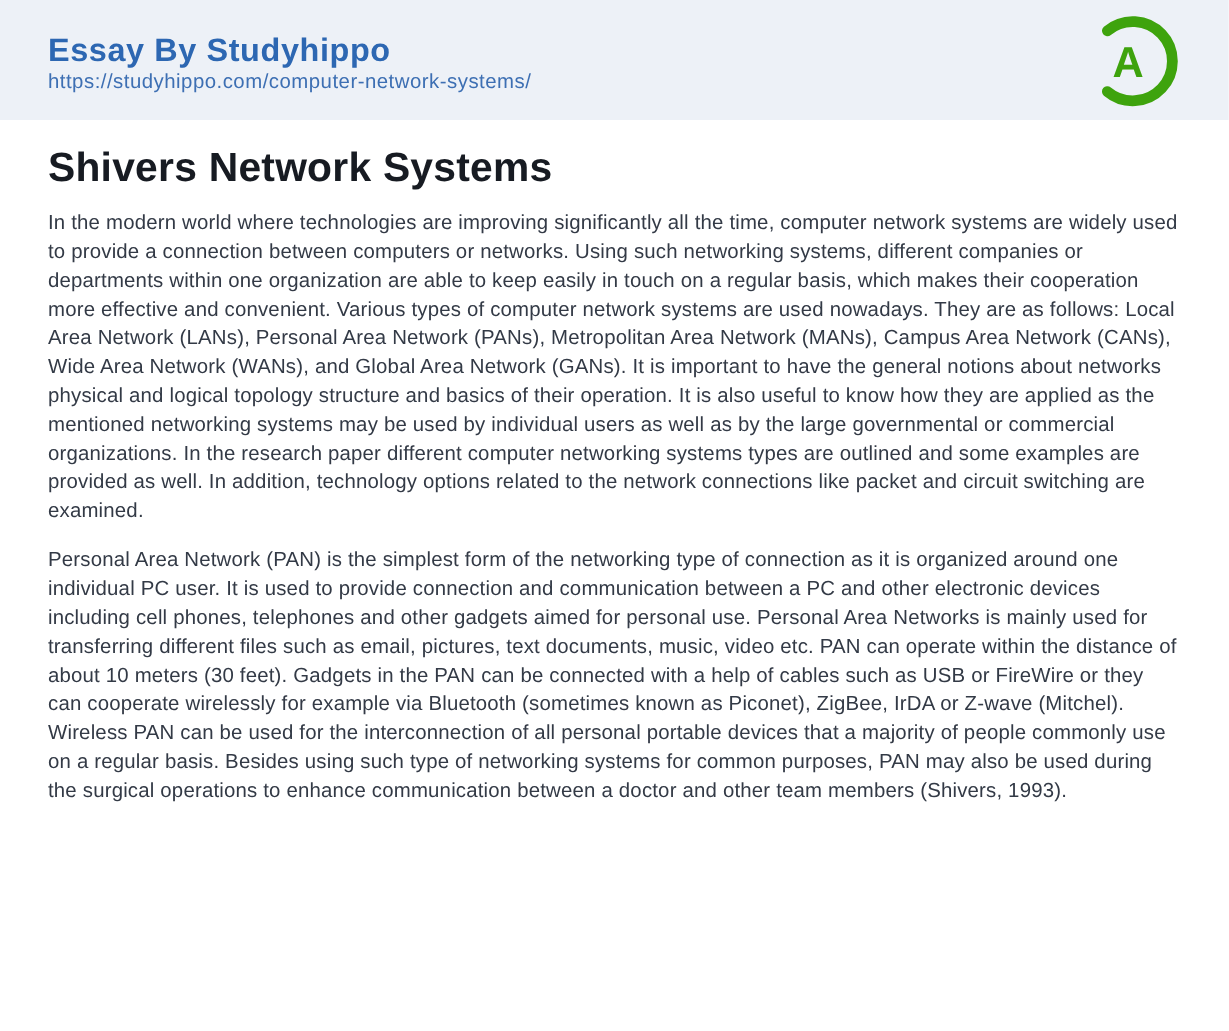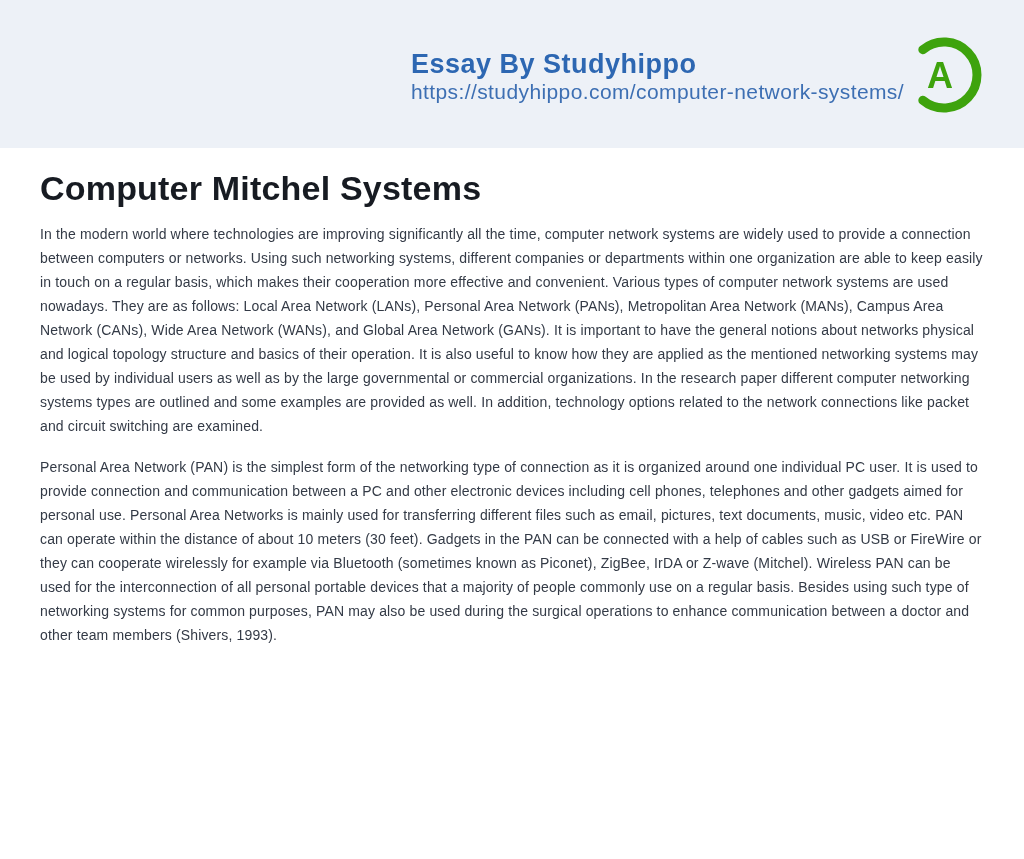--- a/index.html
+++ b/index.html
@@ -16,38 +16,38 @@
     font-family: "Liberation Sans", sans-serif;
   }
   .page {
     width: 1024px;
     min-height: 859px;
     background: #ffffff;
   }
   
   .site-header {
     background: var(--header-bg);
-    height: 148px;
+    height: 100px;
     padding: 0 40px;
     display: flex;
     align-items: center;
-    justify-content: flex-end;
+    justify-content: space-between;
   }
   .site-header .titles { padding-top: 4px; }
   .site-title {
     color: var(--brand-blue);
     font-size: 27px;
     font-weight: 700;
     letter-spacing: 0.5px;
     line-height: 1.2;
   }
   .site-url {
     display: inline-block;
     color: var(--url-blue);
-    font-size: 21px;
+    font-size: 17px;
     font-weight: 400;
     letter-spacing: 0.4px;
     text-decoration: none;
   }
   .logo {
     width: 80px;
     height: 80px;
     flex: 0 0 auto;
     margin-top: 2px;
   }
@@ -69,21 +69,21 @@
   }
   .article-title {
     color: var(--heading);
     font-size: 34px;
     font-weight: 800;
     letter-spacing: 0.2px;
     margin-bottom: 14px;
   }
   .article p {
     color: var(--body-text);
-    font-size: 14px;
+    font-size: 17px;
     line-height: 24px;
     letter-spacing: 0.15px;
     margin-bottom: 17px;
     max-width: 946px;
   }
 </style>
 </head>
 <body>
 
 <div class="page">
@@ -94,21 +94,21 @@
       <a class="site-url" href="#">https://studyhippo.com/computer-network-systems/</a>
     </div>
 
     <svg class="logo" viewBox="0 0 80 80" aria-hidden="true">
       <path class="arc" d="M 18.8 14.7 A 33 33 0 1 1 18.8 65.3"></path>
       <text class="letter" x="36" y="53" text-anchor="middle">A</text>
     </svg>
   </header>
 
   <main class="article">
-    <h1 class="article-title">Computer Mitchel Systems</h1>
+    <h1 class="article-title">Shivers Network Systems</h1>
 
     <p>In the modern world where technologies are improving significantly all the time, computer network systems are widely used to provide a connection between computers or networks. Using such networking systems, different companies or departments within one organization are able to keep easily in touch on a regular basis, which makes their cooperation more effective and convenient. Various types of computer network systems are used nowadays. They are as follows: Local Area Network (LANs), Personal Area Network (PANs), Metropolitan Area Network (MANs), Campus Area Network (CANs), Wide Area Network (WANs), and Global Area Network (GANs). It is important to have the general notions about networks physical and logical topology structure and basics of their operation. It is also useful to know how they are applied as the mentioned networking systems may be used by individual users as well as by the large governmental or commercial organizations. In the research paper different computer networking systems types are outlined and some examples are provided as well. In addition, technology options related to the network connections like packet and circuit switching are examined.</p>
 
     <p>Personal Area Network (PAN) is the simplest form of the networking type of connection as it is organized around one individual PC user. It is used to provide connection and communication between a PC and other electronic devices including cell phones, telephones and other gadgets aimed for personal use. Personal Area Networks is mainly used for transferring different files such as email, pictures, text documents, music, video etc. PAN can operate within the distance of about 10 meters (30 feet). Gadgets in the PAN can be connected with a help of cables such as USB or FireWire or they can cooperate wirelessly for example via Bluetooth (sometimes known as Piconet), ZigBee, IrDA or Z-wave (Mitchel). Wireless PAN can be used for the interconnection of all personal portable devices that a majority of people commonly use on a regular basis. Besides using such type of networking systems for common purposes, PAN may also be used during the surgical operations to enhance communication between a doctor and other team members (Shivers, 1993).</p>
 
   </main>
 
 </div>
 
 </body></html>

